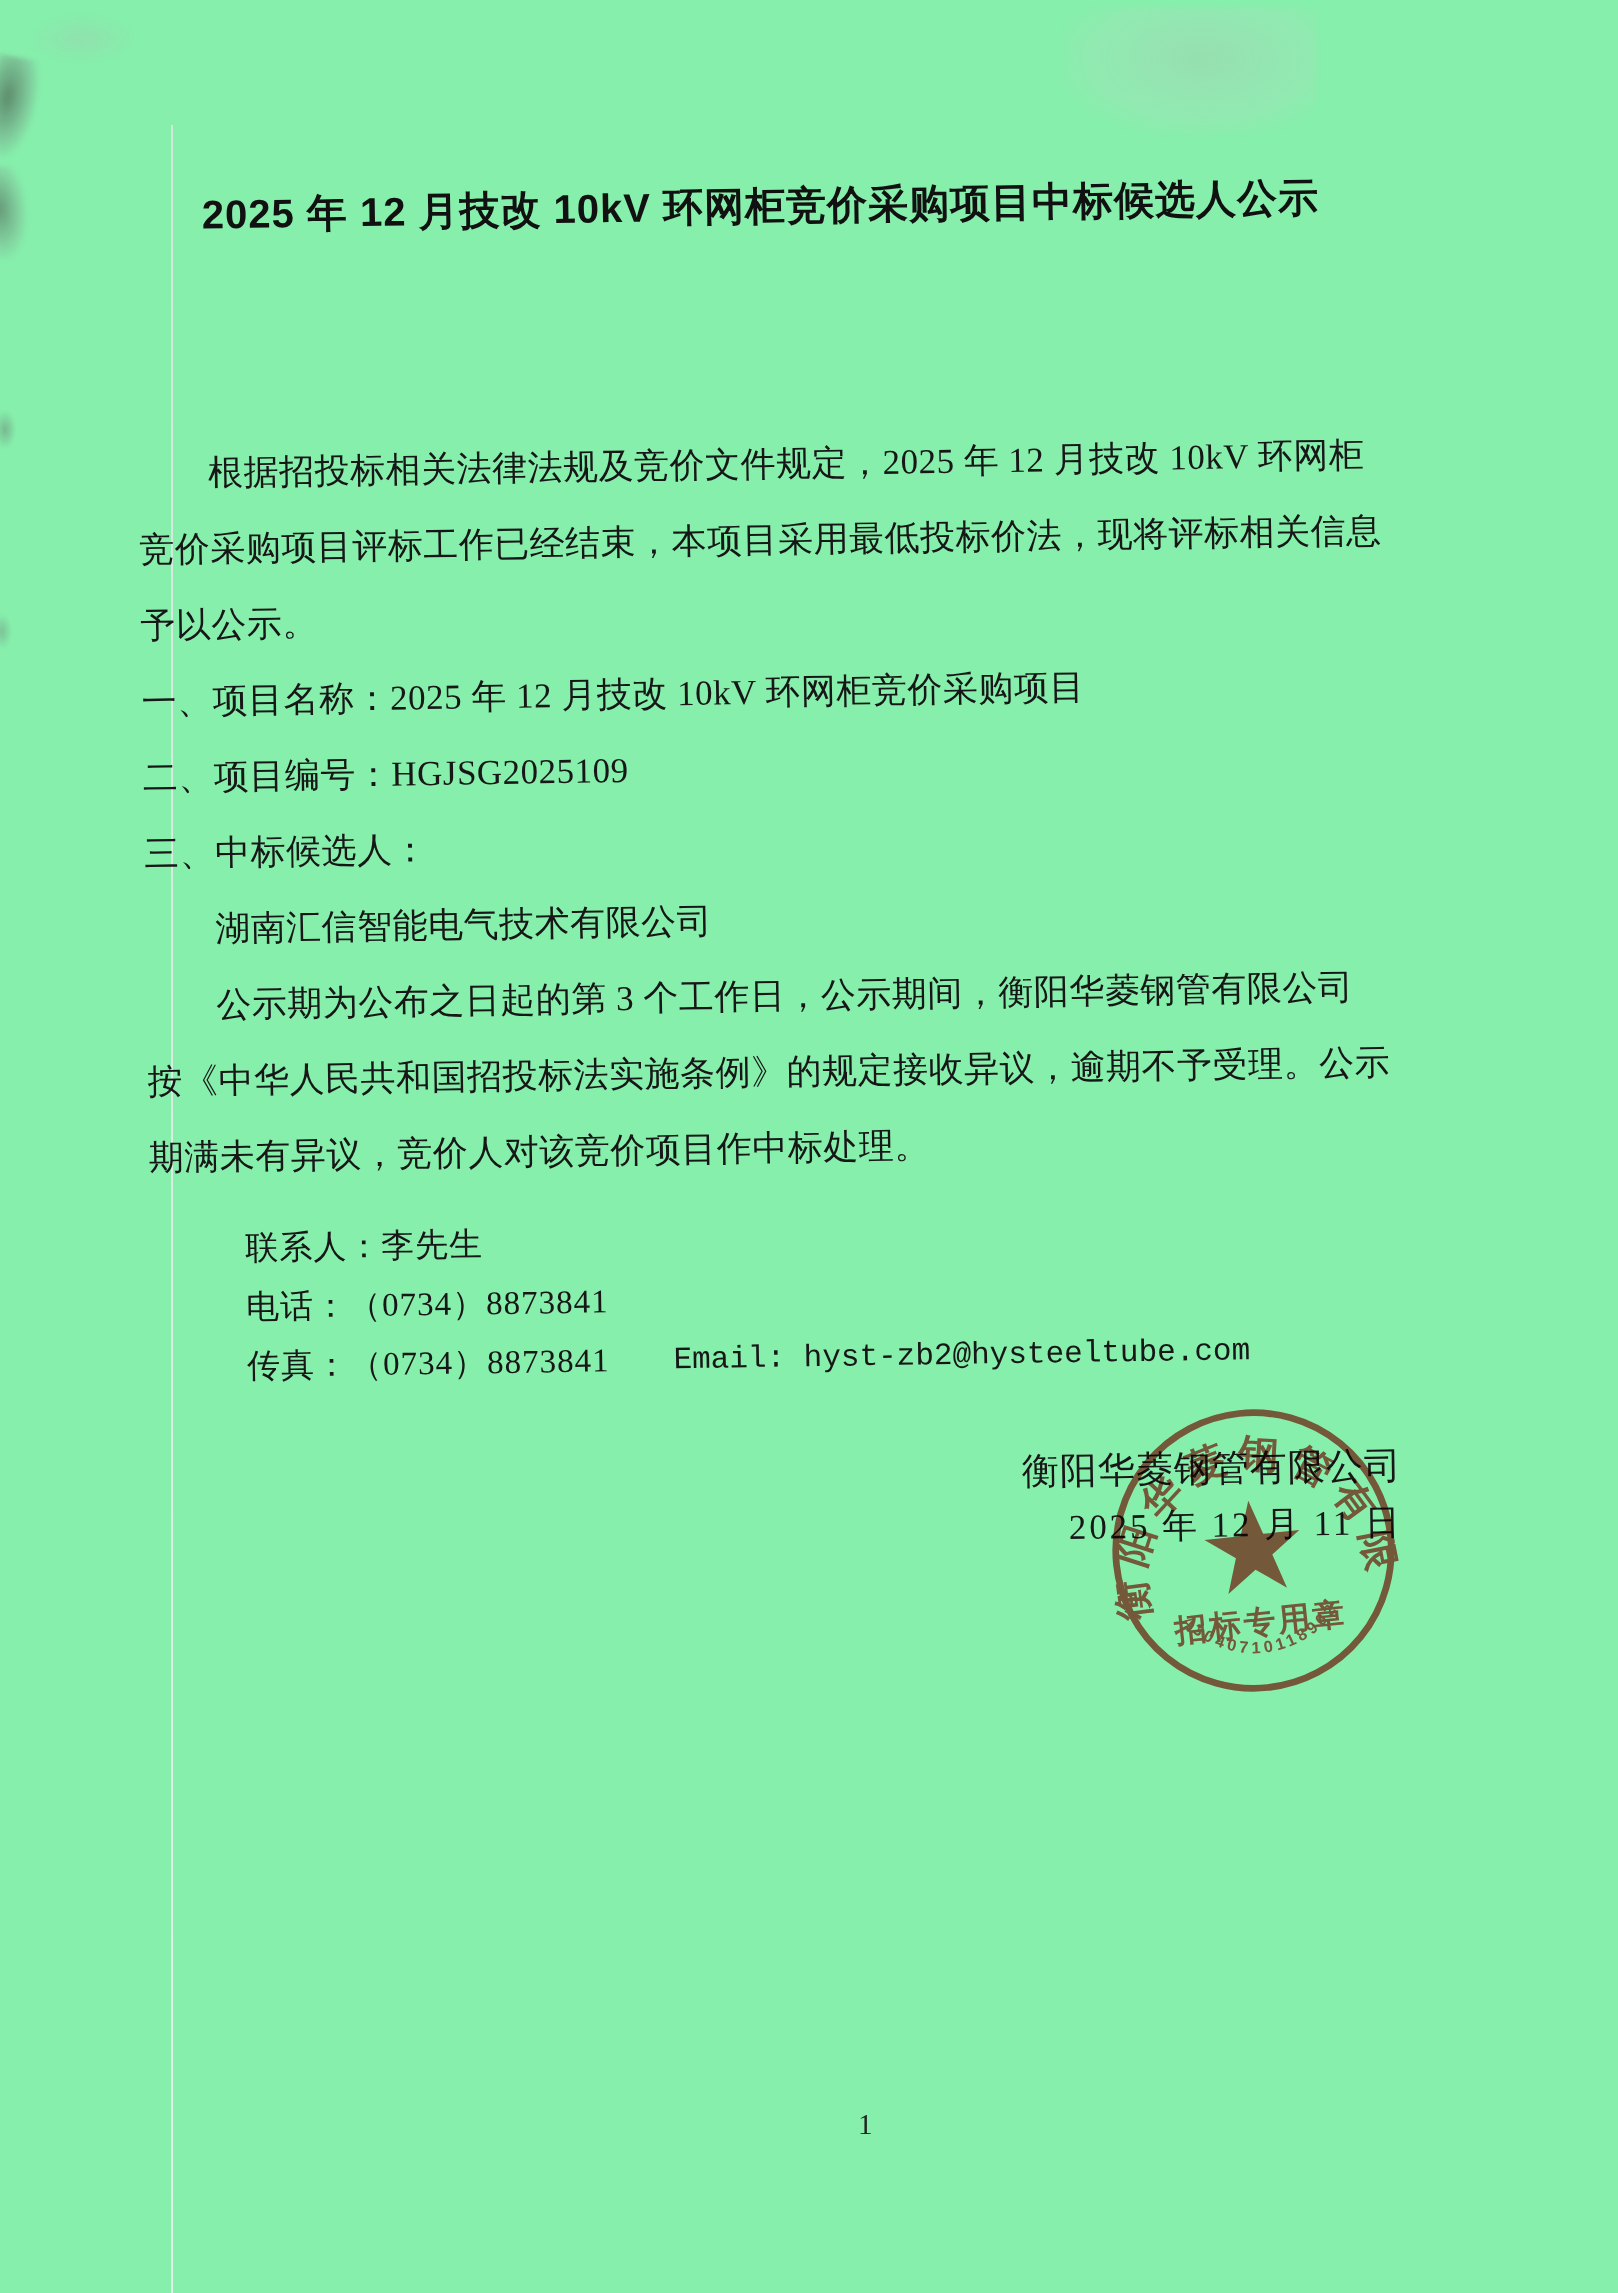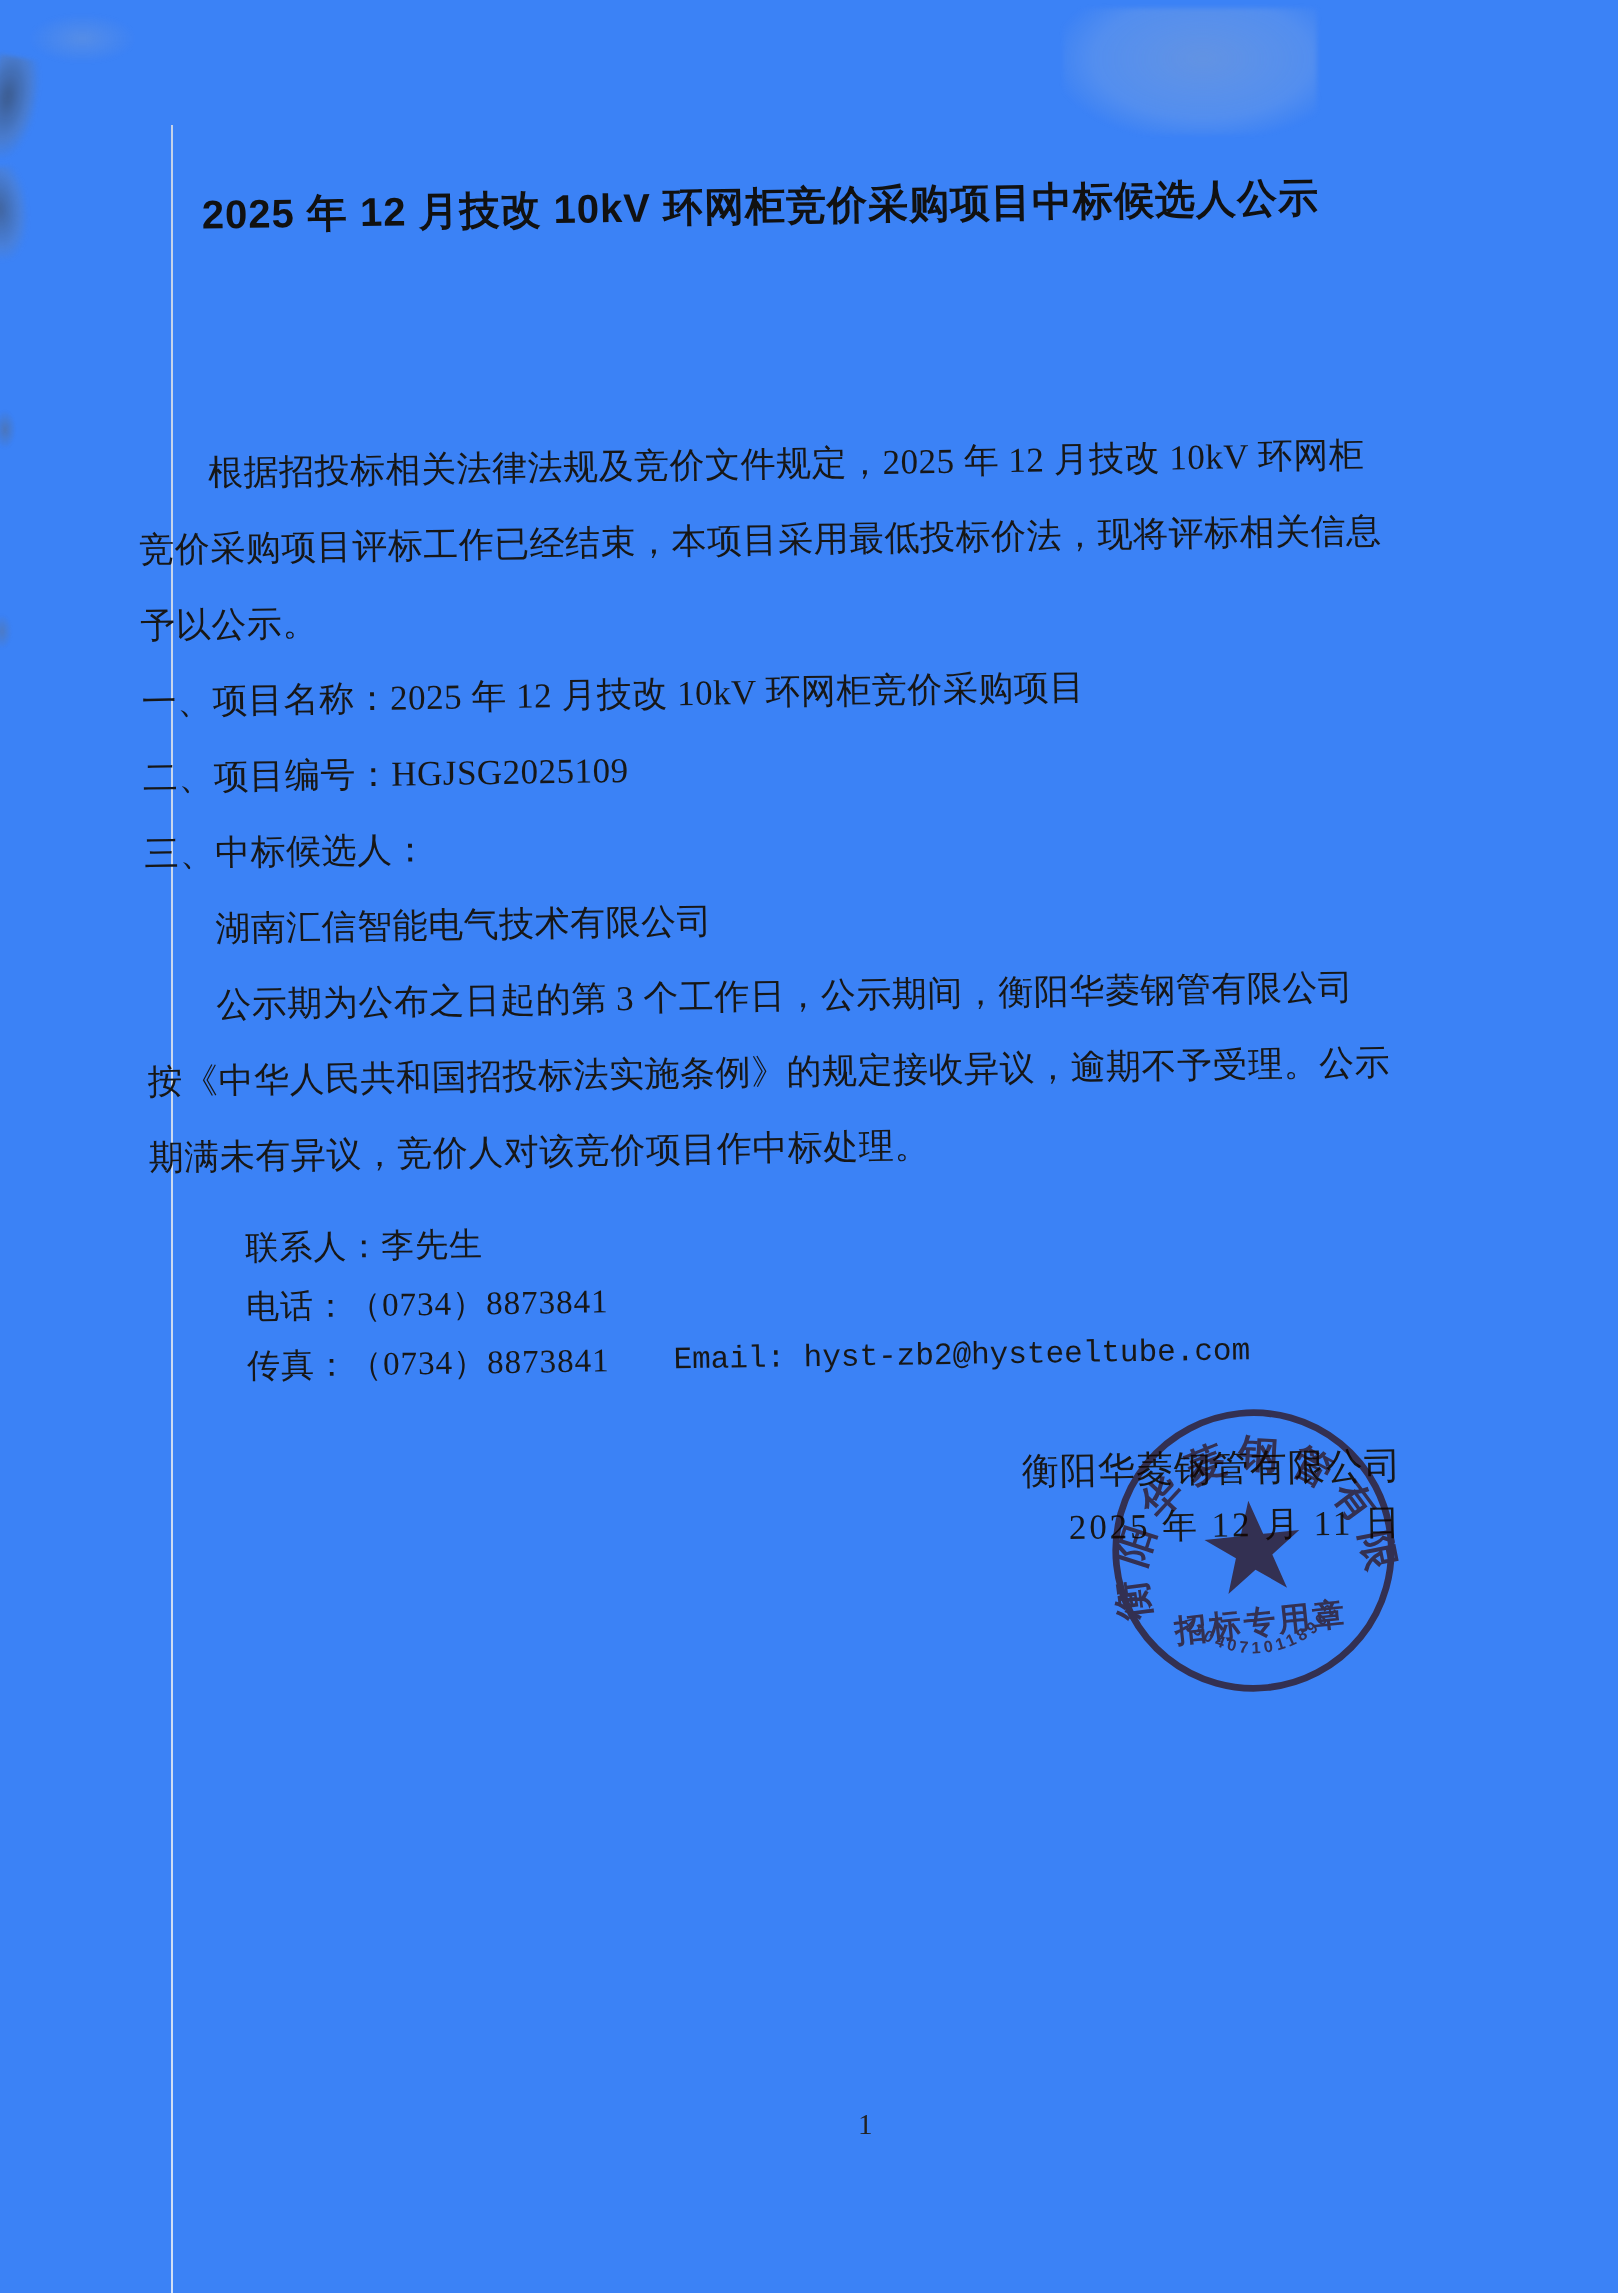--- a/index.html
+++ b/index.html
@@ -1,19 +1,19 @@
 <!DOCTYPE html>
 <html><head>
 <meta charset="utf-8">
 <style>
   html,body{margin:0;padding:0;background:#ffffff;}
   .page{
     position:relative;
     width:1619px;height:2294px;
-    background:#3b82f6;
+    background:#86efac;
     overflow:hidden;
     font-family:"Liberation Serif","DejaVu Serif",serif;
     color:#171717;
   }
   
   .fold-line{
     position:absolute;left:171px;top:125px;bottom:0;width:2px;
     background:linear-gradient(#e6e6e6,#f1f1f1 60%,#f6f6f6);
     opacity:.8;
   }

